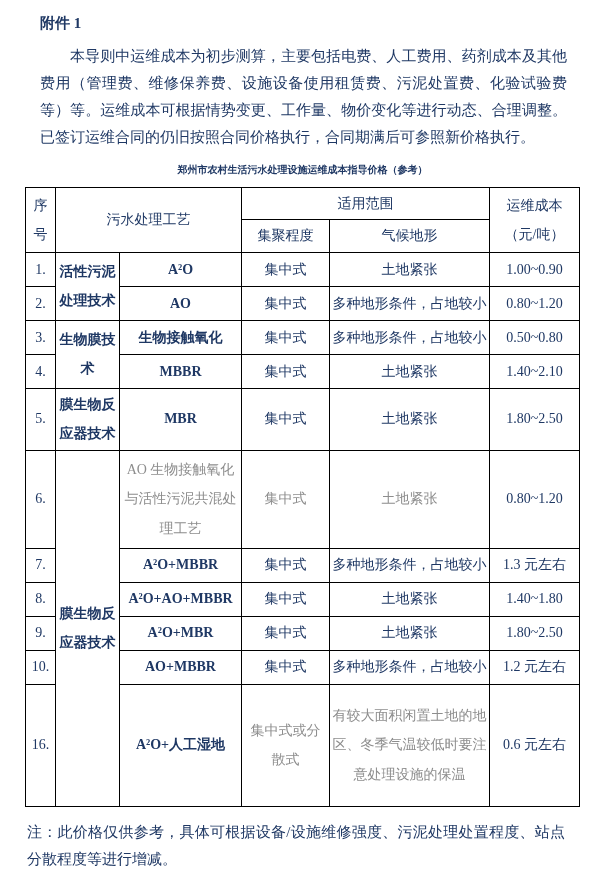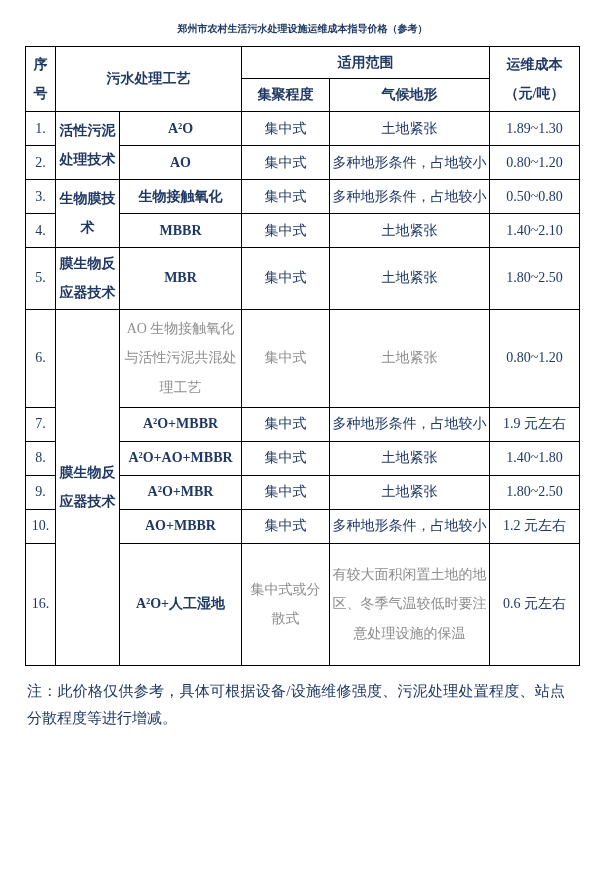--- a/index.html
+++ b/index.html
@@ -50,43 +50,45 @@
   .cost-table th, .cost-table td{
     border:1px solid var(--border);
     text-align:center;
     vertical-align:middle;
     font-size:14px;
     line-height:2.1;
     padding:1px 2px;
     word-break:break-all;
     overflow:hidden;
   }
-  .cost-table th{ font-weight:bold;margin-left:44px; }
+  .cost-table th{ font-weight:normal;margin-left:44px; }
   .cat, .proc{ font-weight:bold; }
   .muted{ color:var(--muted); font-weight:normal;font-family:Liberation Serif, serif; }
   tr.hr1 th{ height:32px; }
   tr.hr2 th{ height:26px; }
   tr.r-std td{ height:34px; }
   tr.r5 td{ height:56px; }
   tr.r6 td{ height:98px; }
   tr.r11 td{ height:122px;margin-top:48px; }
   .footnote{
     margin:12px 40px 0 27px;
     font-size:15px;
     line-height:27px;
     text-align:justify;
   }
 </style>
 </head>
 <body>
 
 <div class="page">
 
-
-
+  <div class="attachment">附件 1</div>
+
+
+  <p class="intro">本导则中运维成本为初步测算，主要包括电费、人工费用、药剂成本及其他费用（管理费、维修保养费、设施设备使用租赁费、污泥处置费、化验试验费等）等。运维成本可根据情势变更、工作量、物价变化等进行动态、合理调整。已签订运维合同的仍旧按照合同价格执行，合同期满后可参照新价格执行。</p>
 
   <div class="table-title">郑州市农村生活污水处理设施运维成本指导价格（参考）</div>
 
   <table class="cost-table">
     <colgroup>
       <col style="width:30px">
       <col style="width:64px">
       <col style="width:122px">
       <col style="width:88px">
       <col style="width:160px">
@@ -106,21 +108,21 @@
         <th>集聚程度</th>
         <th>气候地形</th>
       </tr>
 
       <tr class="r-std">
         <td class="idx">1.</td>
         <td class="cat" rowspan="2">活性污泥处理技术</td>
         <td class="proc">A²O</td>
         <td>集中式</td>
         <td>土地紧张</td>
-        <td>1.89~1.30</td>
+        <td>1.00~0.90</td>
       </tr>
       <tr class="r-std">
         <td class="idx">2.</td>
         <td class="proc">AO</td>
         <td>集中式</td>
         <td>多种地形条件，占地较小</td>
         <td>0.80~1.20</td>
       </tr>
       <tr class="r-std">
         <td class="idx">3.</td>
@@ -151,21 +153,21 @@
         <td class="proc muted">AO 生物接触氧化与活性污泥共混处理工艺</td>
         <td class="muted">集中式</td>
         <td class="muted">土地紧张</td>
         <td>0.80~1.20</td>
       </tr>
       <tr class="r-std">
         <td class="idx">7.</td>
         <td class="proc">A²O+MBBR</td>
         <td>集中式</td>
         <td>多种地形条件，占地较小</td>
-        <td>1.9 元左右</td>
+        <td>1.3 元左右</td>
       </tr>
       <tr class="r-std">
         <td class="idx">8.</td>
         <td class="proc">A²O+AO+MBBR</td>
         <td>集中式</td>
         <td>土地紧张</td>
         <td>1.40~1.80</td>
       </tr>
       <tr class="r-std">
         <td class="idx">9.</td>

